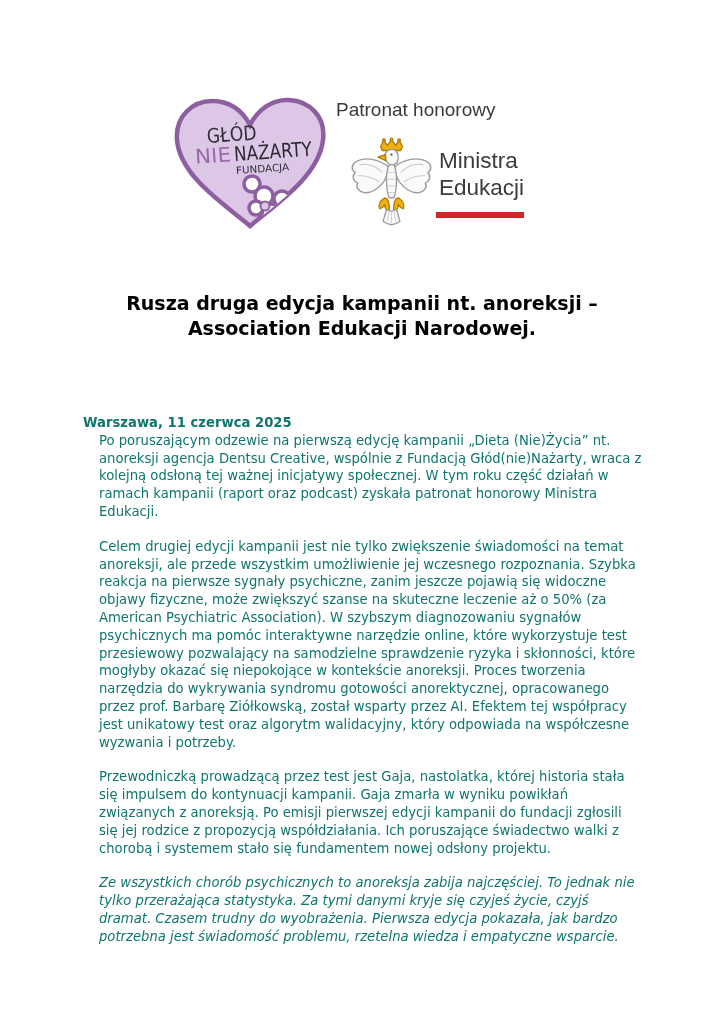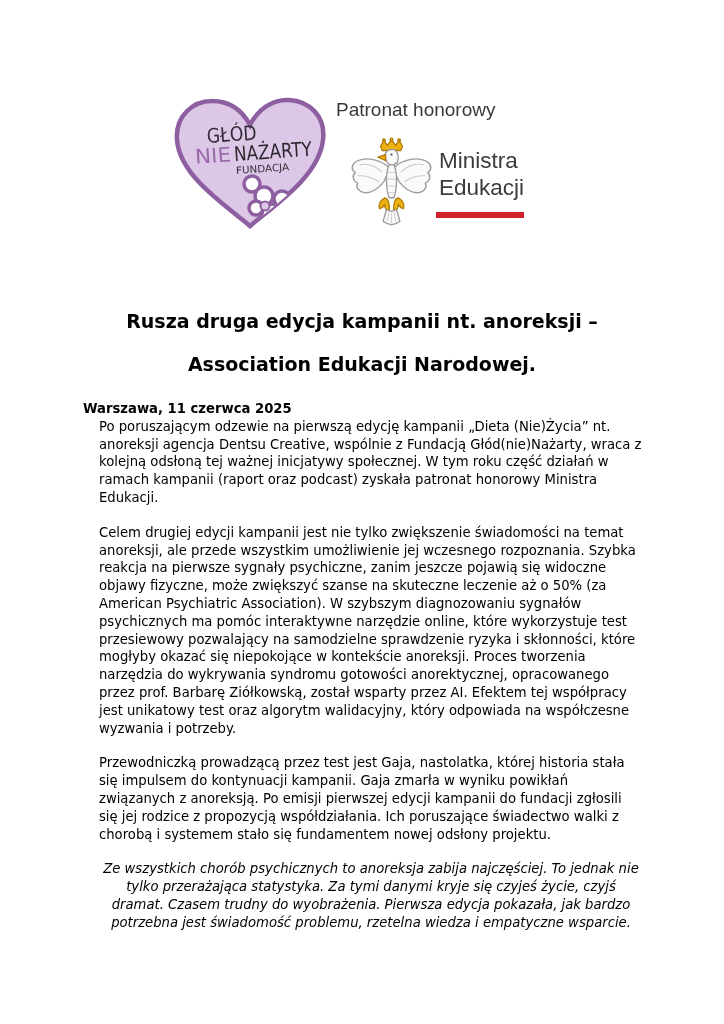--- a/index.html
+++ b/index.html
@@ -27,31 +27,31 @@
   .red-bar{
     position:absolute;left:436px;top:212px;
     width:88px;height:6px;background:#d2232a;
   }
   
   .title{
     position:absolute;left:82px;top:291px;width:560px;
     margin:0;text-align:center;
     font-size:19px;line-height:24.5px;font-weight:700;color:#000000;
   }
-  .title span{display:block;margin-top:18px;}
+  .title span{display:block;}
   
   .body-text{
-    position:absolute;left:83px;top:400px;width:560px;
-    font-size:13.2px;line-height:17.8px;color:#000000;
+    position:absolute;left:83px;top:414px;width:560px;
+    font-size:13.2px;line-height:17.8px;color:#0f766e;
     text-align:left;
   }
   .body-text p{margin:0 0 17px 16px;}
   .dateline{font-weight:700;margin:0 !important;}
   .p-first{margin-top:0 !important;}
-  .italic{font-style:italic;text-align:center;}
+  .italic{font-style:italic;}
   
   .logo-word{font-family:"DejaVu Sans",sans-serif;}
 </style>
 </head>
 <body>
 
 <div class="page">
 
   <div>
 

